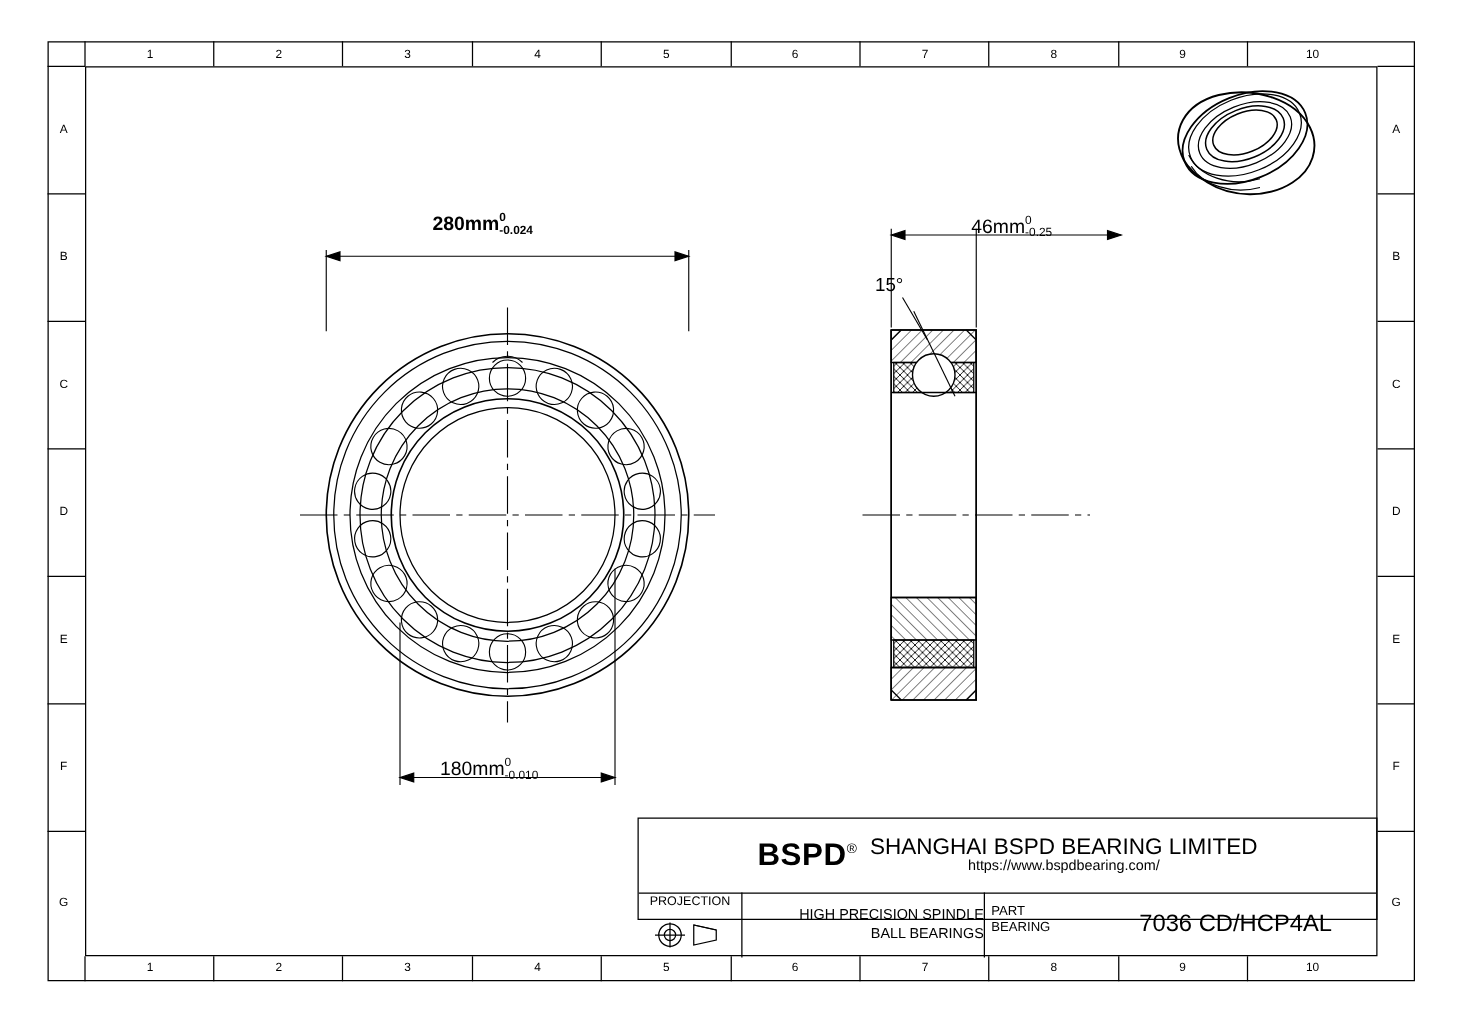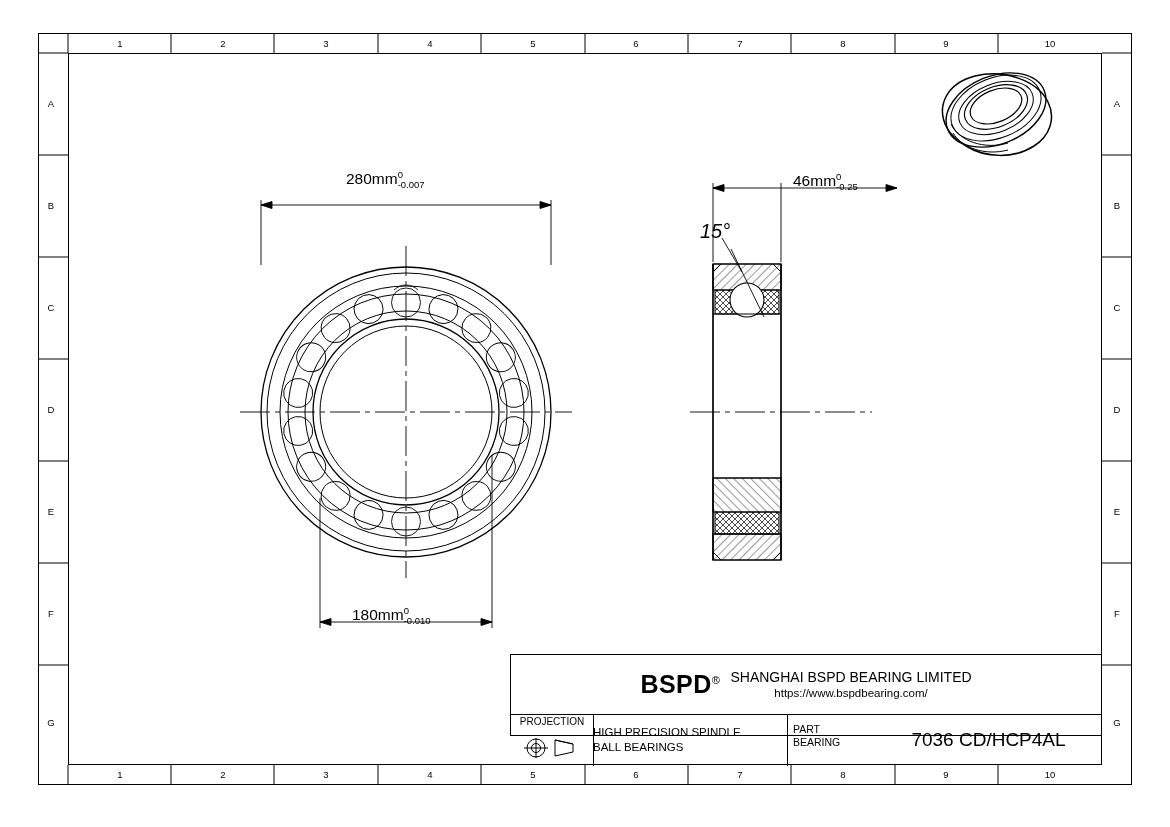--- a/index.html
+++ b/index.html
@@ -100,21 +100,21 @@
   }
   .brand-logo sup {
     font-size: 11px;
     vertical-align: super;
     font-weight: normal;
   }
   .brand-text {
     line-height: 16px;
     text-align: center;
   }
-  .brand-company { font-size: 14px; }
+  .brand-company { font-size: 18px; }
   .brand-url { font-size: 11.5px; }
 
   .tb-proj-label {
     position: absolute;
     left: 0; top: 61px;
     width: 82px;
     text-align: center;
     font-size: 10px;
   }
   .tb-proj-symbol {
@@ -125,21 +125,21 @@
     display: flex;
     align-items: center;
     justify-content: center;
   }
   .tb-desc {
     position: absolute;
     left: 82px; top: 59px;
     width: 194px; height: 52px;
     display: flex;
     flex-direction: column;
-    align-items: flex-start;
+    align-items: flex-end;
     justify-content: center;
     font-size: 11.5px;
     line-height: 15px;
     text-align: center;
   }
   .tb-pn-label {
     position: absolute;
     left: 282px; top: 68px;
     font-size: 10.5px;
     line-height: 13px;
@@ -161,22 +161,21 @@
   .dim .tol {
     display: inline-block;
     font-size: 9.5px;
     line-height: 10px;
     vertical-align: middle;
     text-align: left;
   }
   .dim .tol span { display: block; }
   .angle-label {
     position: absolute;
-    font-size: 20px;
-    font-style: italic;
+    font-size: 15px;
   }
   svg { display: block; }
   .drawing { position: absolute; left: 0; top: 0; }
 </style>
 </head>
 <body>
 
 <div class="sheet">
 
   <div class="frame-outer"></div>
@@ -424,29 +423,29 @@
       <ellipse cx="996" cy="108" rx="39" ry="24" transform="rotate(-22 996 108)" stroke-width="1"></ellipse>
       <ellipse cx="996" cy="107" rx="33" ry="20" transform="rotate(-22 996 107)" stroke-width="1.2"></ellipse>
 
       <ellipse cx="996" cy="106" rx="27" ry="16" transform="rotate(-22 996 106)" stroke-width="1.2"></ellipse>
 
       <path d="M953 133 C962 148 985 156 1008 150" stroke-width="1"></path>
       <path d="M951 124 C959 141 984 150 1008 143" stroke-width="1"></path>
     </g>
   </svg>
 
-  <div class="dim" style="left:346px; top:170px;">
-    <span>280mm</span><span class="tol"><span>0</span><span>-0.007</span></span>
+  <div class="dim" style="left:346px; top:170px;font-weight:bold;">
+    <span>280mm</span><span class="tol"><span>0</span><span>-0.024</span></span>
   </div>
 
   <div class="dim" style="left:352px; top:594px;margin-top:12px;">
     <span>180mm</span><span class="tol"><span>0</span><span>-0.010</span></span>
   </div>
 
-  <div class="dim" style="left:793px; top:172px;">
+  <div class="dim" style="left:777px; top:172px;">
     <span>46mm</span><span class="tol"><span>0</span><span>-0.25</span></span>
   </div>
 
   <div class="angle-label" style="left:700px; top:220px;">15°</div>
 
   <div class="titleblock">
     <div class="tb-divider-h"></div>
     <div class="tb-divider-v1"></div>
     <div class="tb-divider-v2"></div>
 

